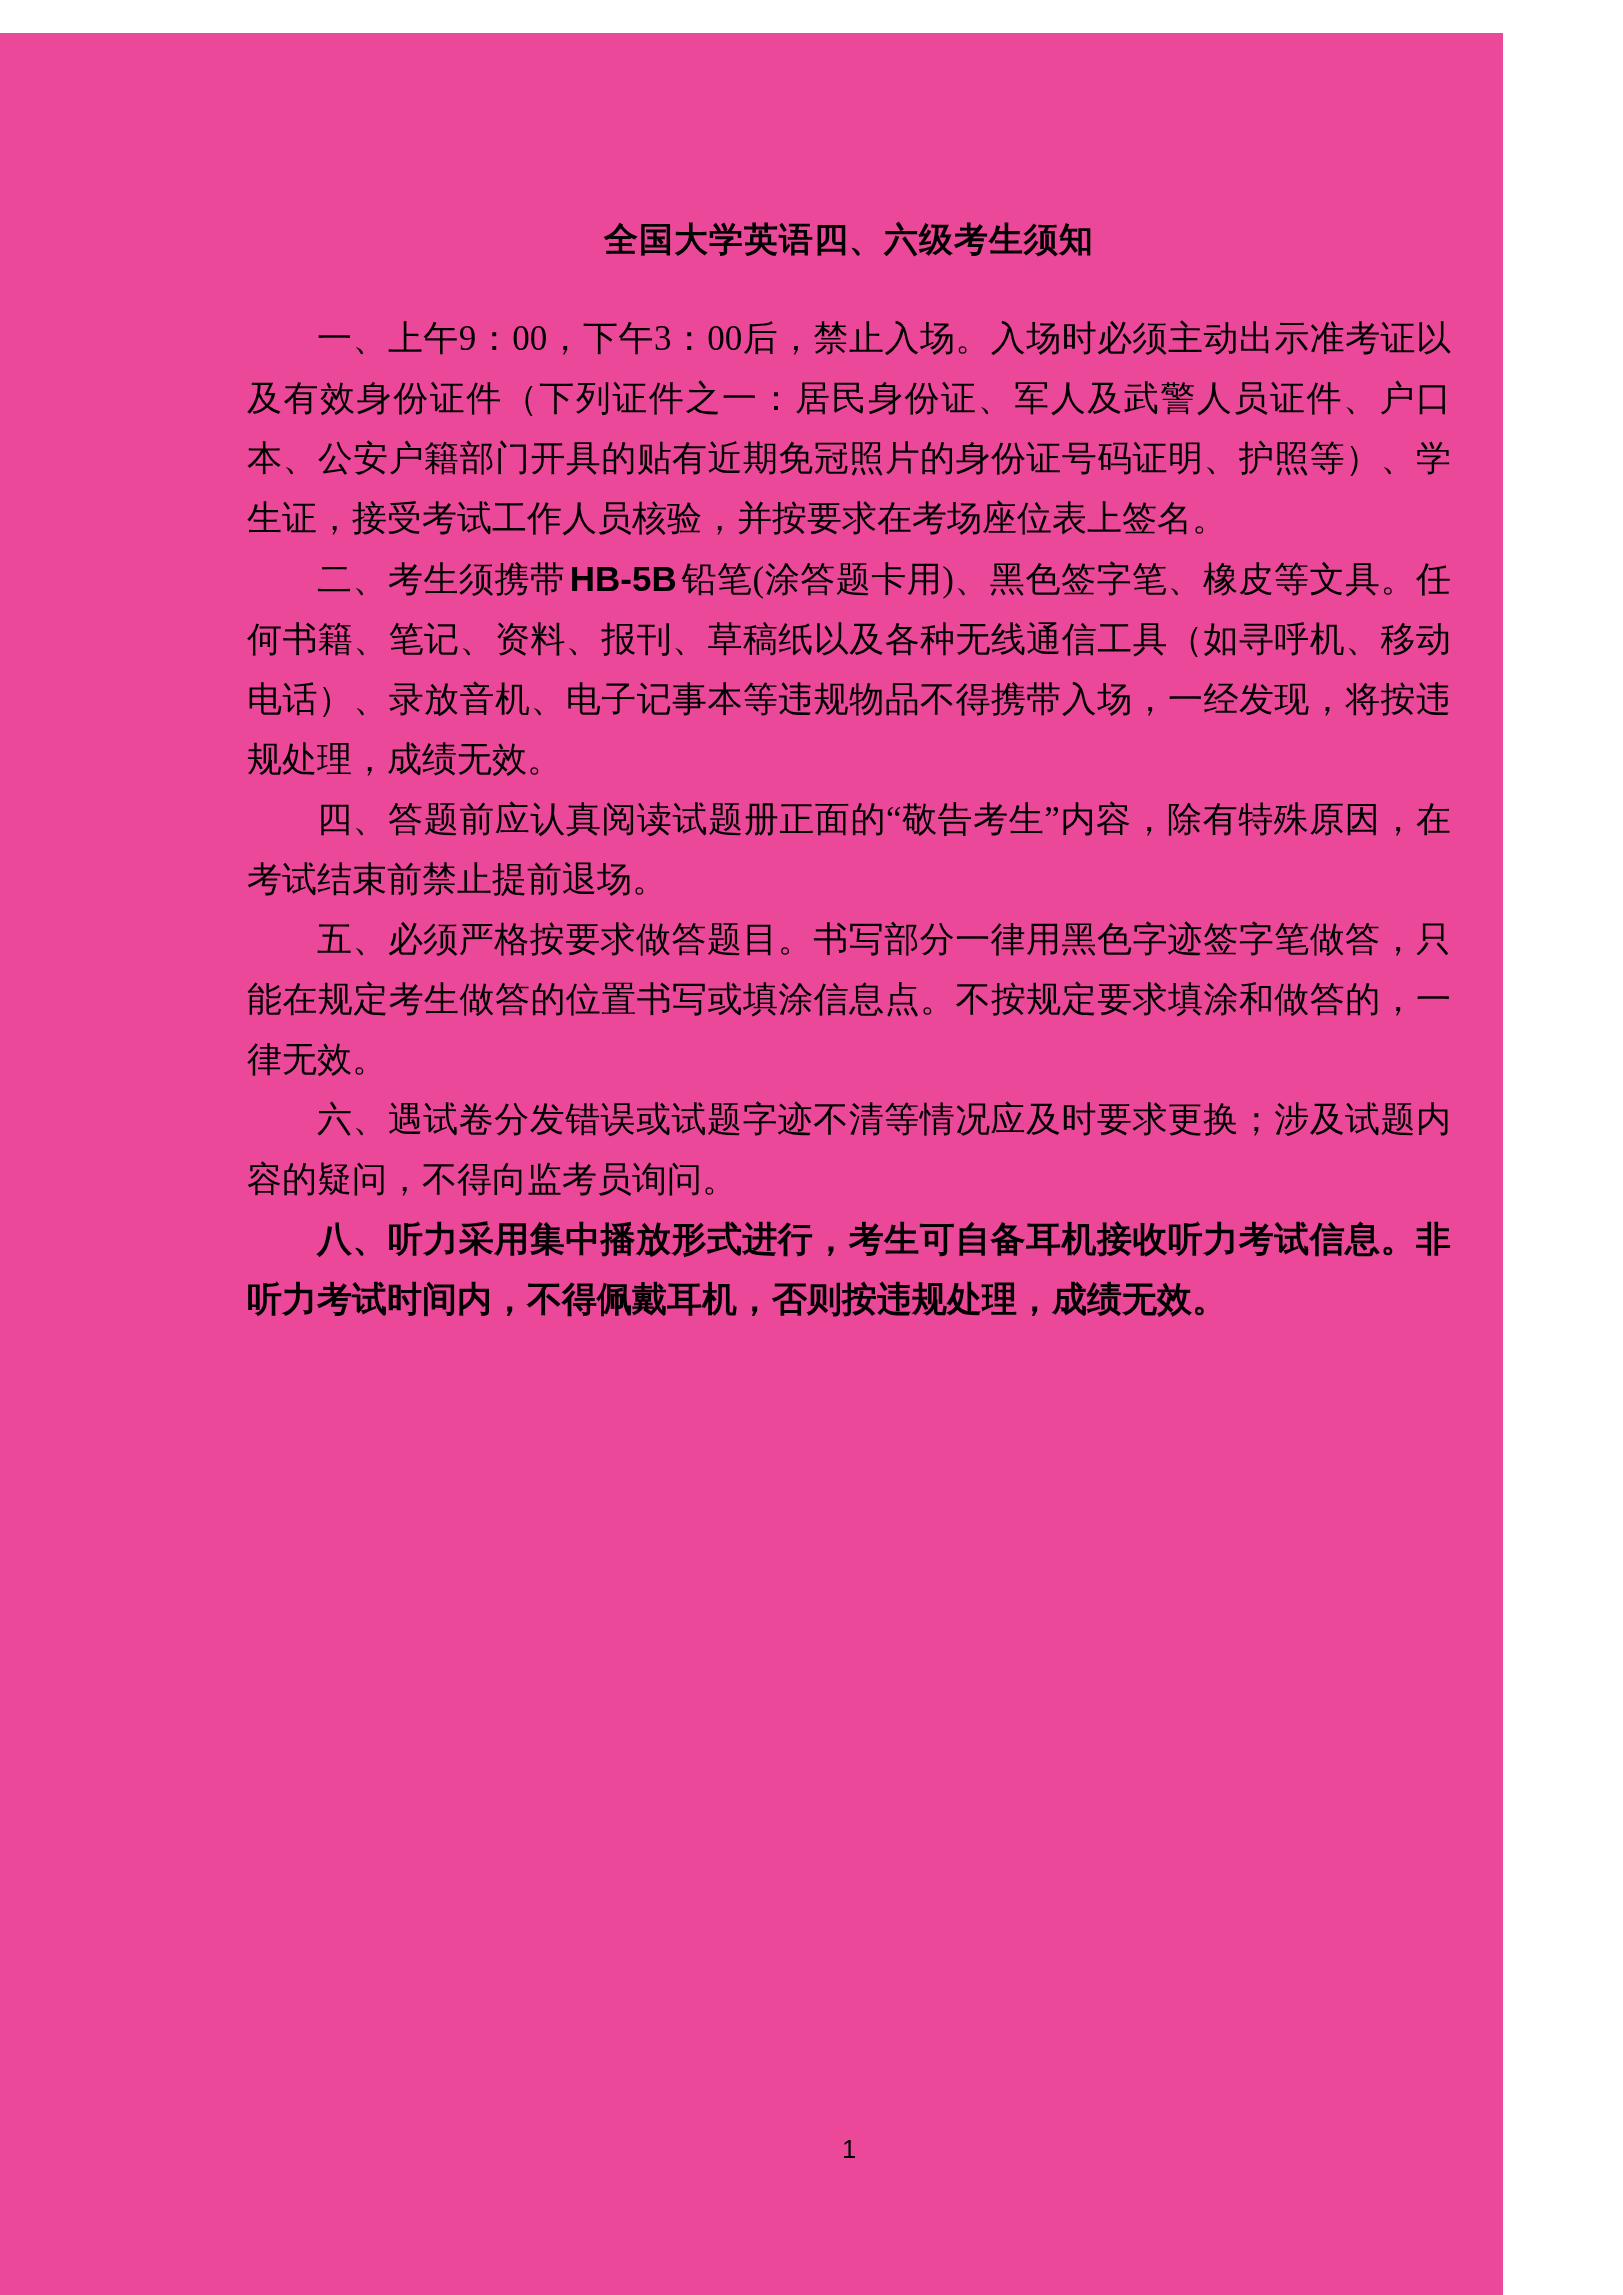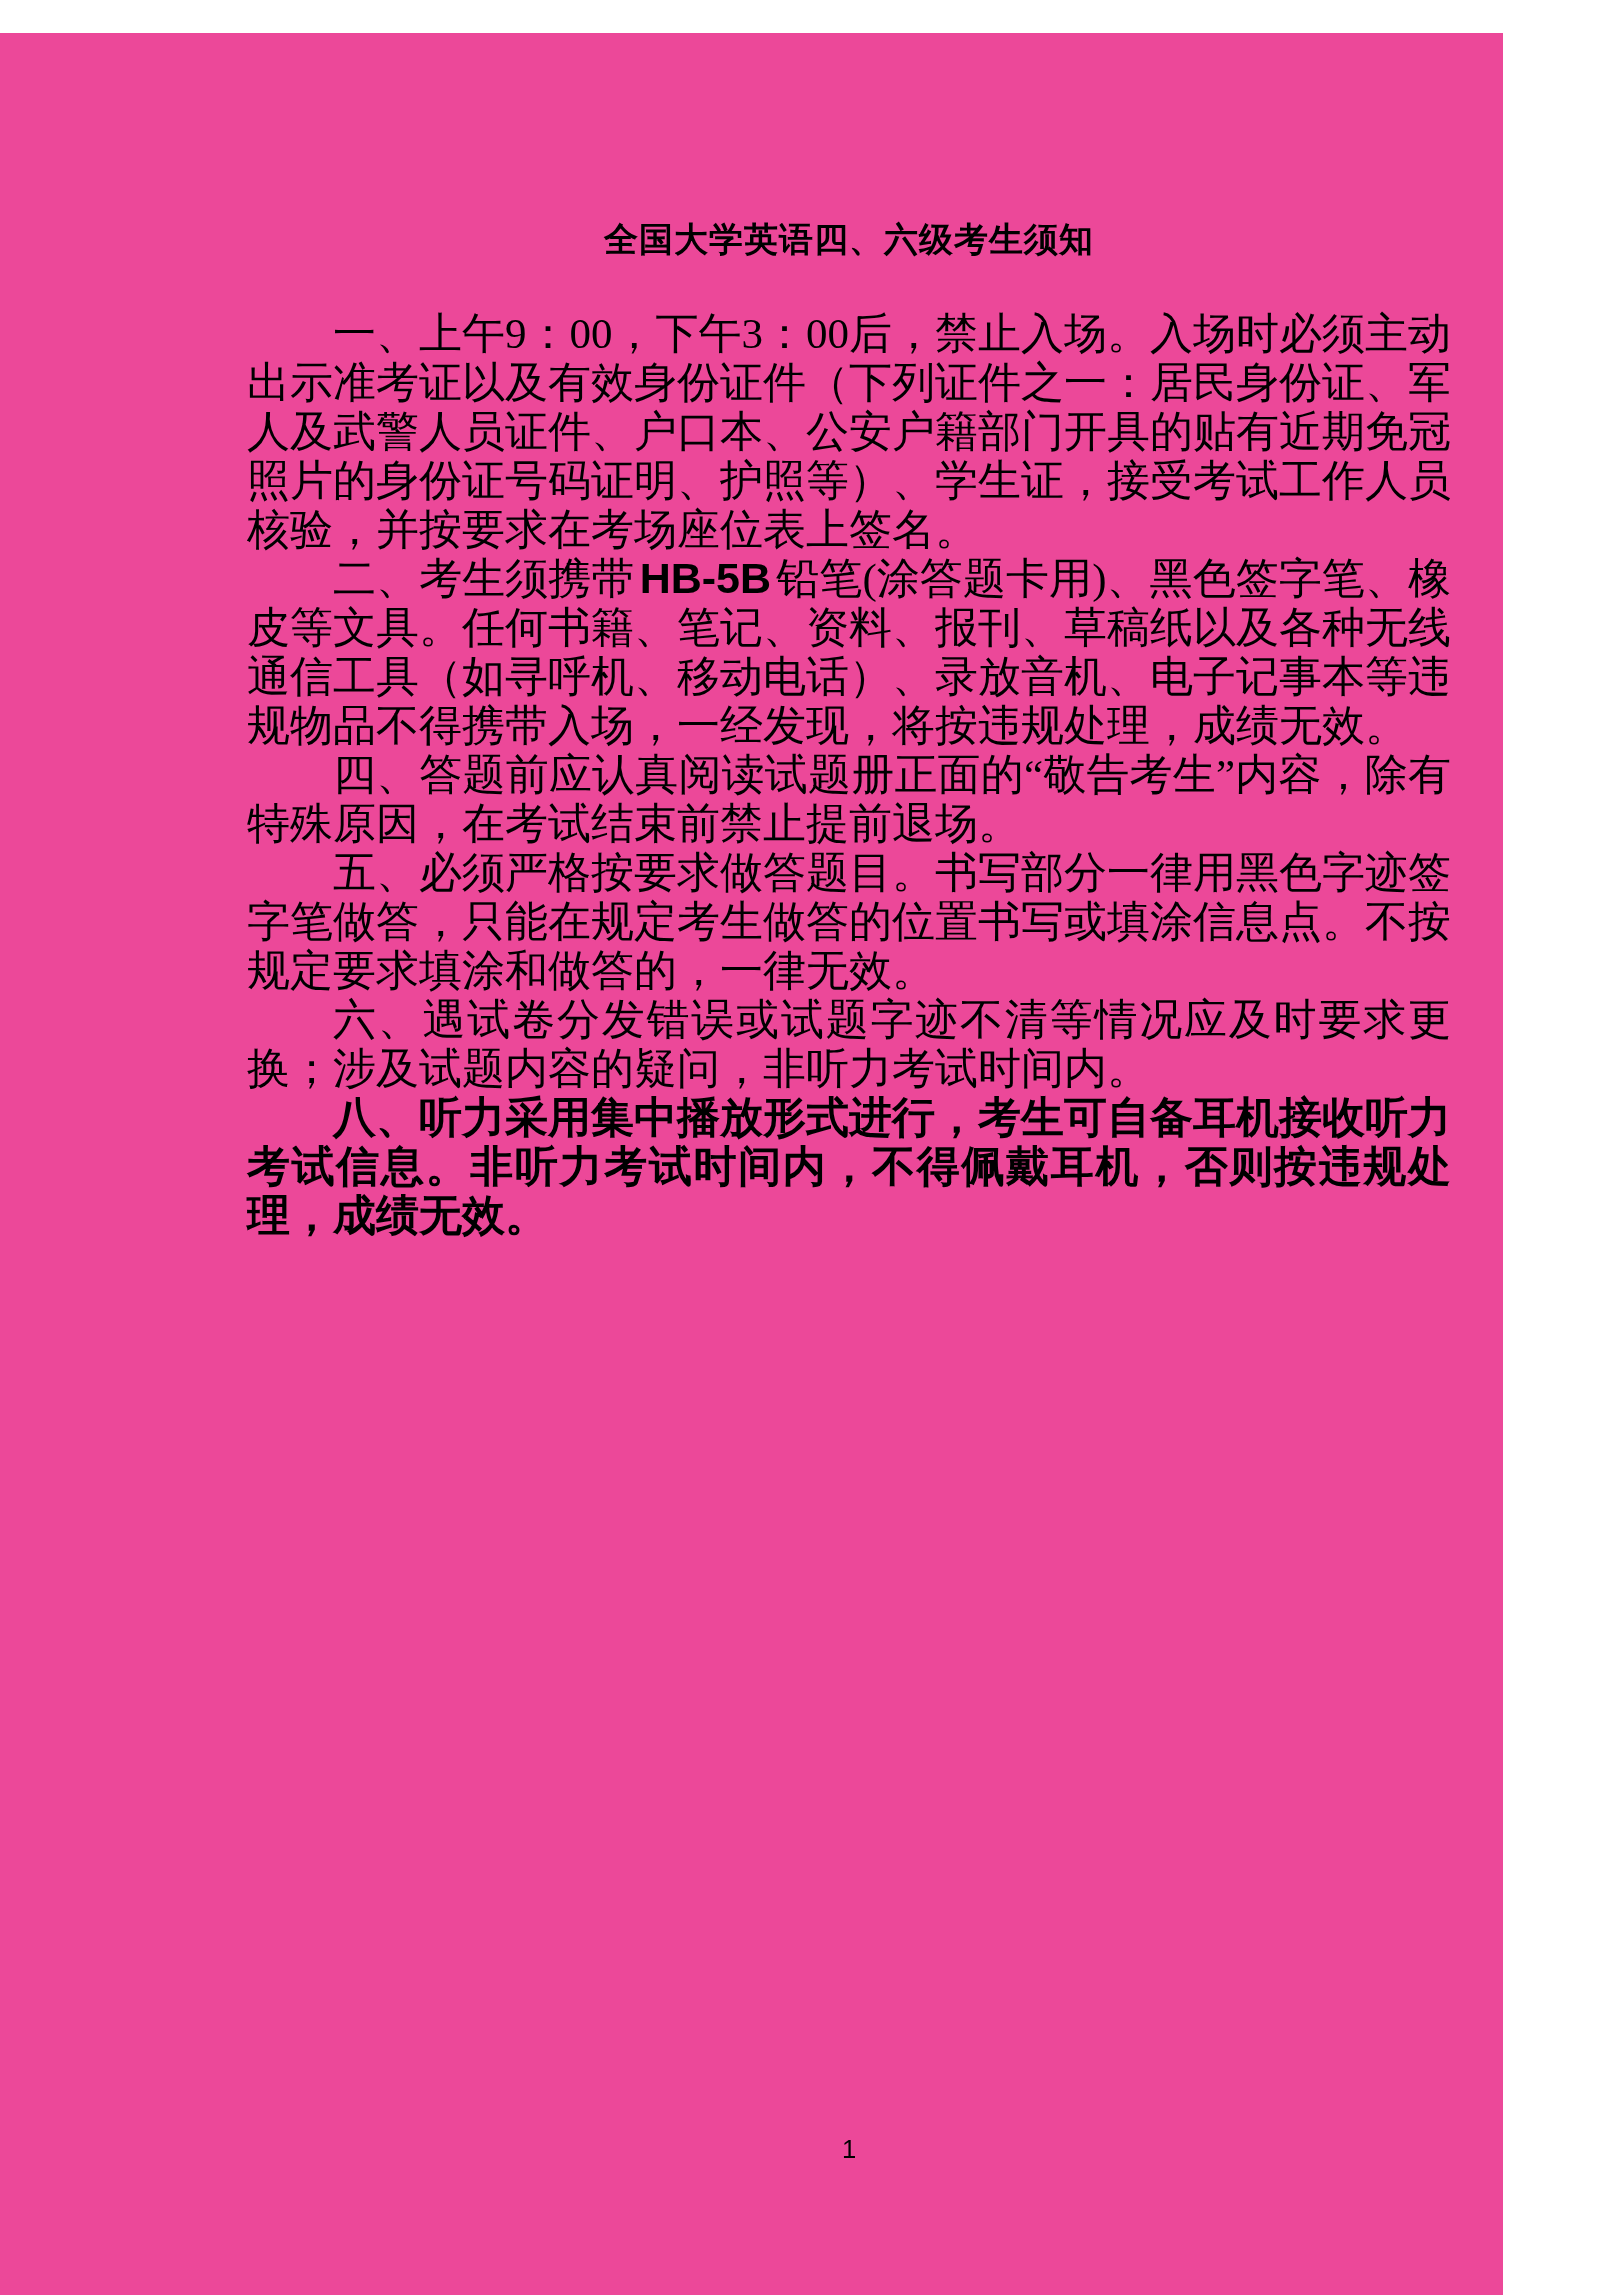--- a/index.html
+++ b/index.html
@@ -28,22 +28,22 @@
     font-size: 34px;
     line-height: 56px;
     letter-spacing: 1px;
     white-space: nowrap;
   }
   .doc-body {
     position: absolute;
     top: 276px;
     left: 247px;
     width: 1204px;
-    font-size: 43px;
-    line-height: 49px;
+    font-size: 35px;
+    line-height: 60px;
     text-align: justify;
   }
   .doc-body p {
     margin: 0;
     padding: 0;
     text-indent: 2em;
   }
   .doc-body p.bold-para {
     font-weight: bold;
   }
@@ -68,20 +68,20 @@
 
 <div class="page">
 
   <div class="doc-title">全国大学英语四、六级考生须知</div>
 
   <div class="doc-body" id="doc-body">
       <p><span>一、上午9：00，下午3：00后，禁止入场。入场时必须主动出示准考证以及有效身份证件（下列证件之一：居民身份证、军人及武警人员证件、户口本、公安户籍部门开具的贴有近期免冠照片的身份证号码证明、护照等）、学生证，接受考试工作人员核验，并按要求在考场座位表上签名。</span></p>
       <p><span>二、考生须携带</span><span class="latin-bold">HB-5B</span><span>铅笔(涂答题卡用)、黑色签字笔、橡皮等文具。任何书籍、笔记、资料、报刊、草稿纸以及各种无线通信工具（如寻呼机、移动电话）、录放音机、电子记事本等违规物品不得携带入场，一经发现，将按违规处理，成绩无效。</span></p>
       <p><span>四、答题前应认真阅读试题册正面的“敬告考生”内容，除有特殊原因，在考试结束前禁止提前退场。</span></p>
       <p><span>五、必须严格按要求做答题目。书写部分一律用黑色字迹签字笔做答，只能在规定考生做答的位置书写或填涂信息点。不按规定要求填涂和做答的，一律无效。</span></p>
-      <p><span>六、遇试卷分发错误或试题字迹不清等情况应及时要求更换；涉及试题内容的疑问，非听力考试时间内。</span></p>
+      <p><span>六、遇试卷分发错误或试题字迹不清等情况应及时要求更换；涉及试题内容的疑问，不得向监考员询问。</span></p>
       <p class="bold-para"><span>八、听力采用集中播放形式进行，考生可自备耳机接收听力考试信息。非听力考试时间内，不得佩戴耳机，否则按违规处理，成绩无效。</span></p>
     </div>
 
   <div class="page-number">1</div>
 
 </div>
 
 
 </body></html>

